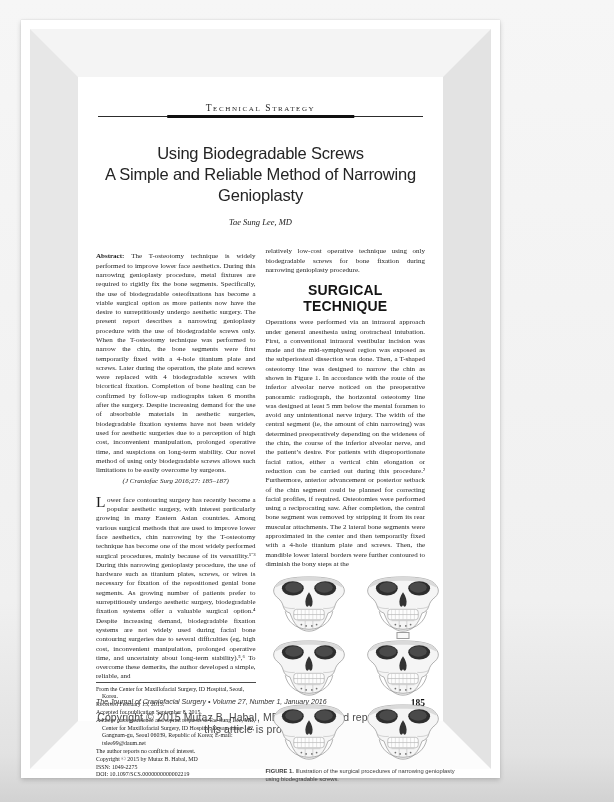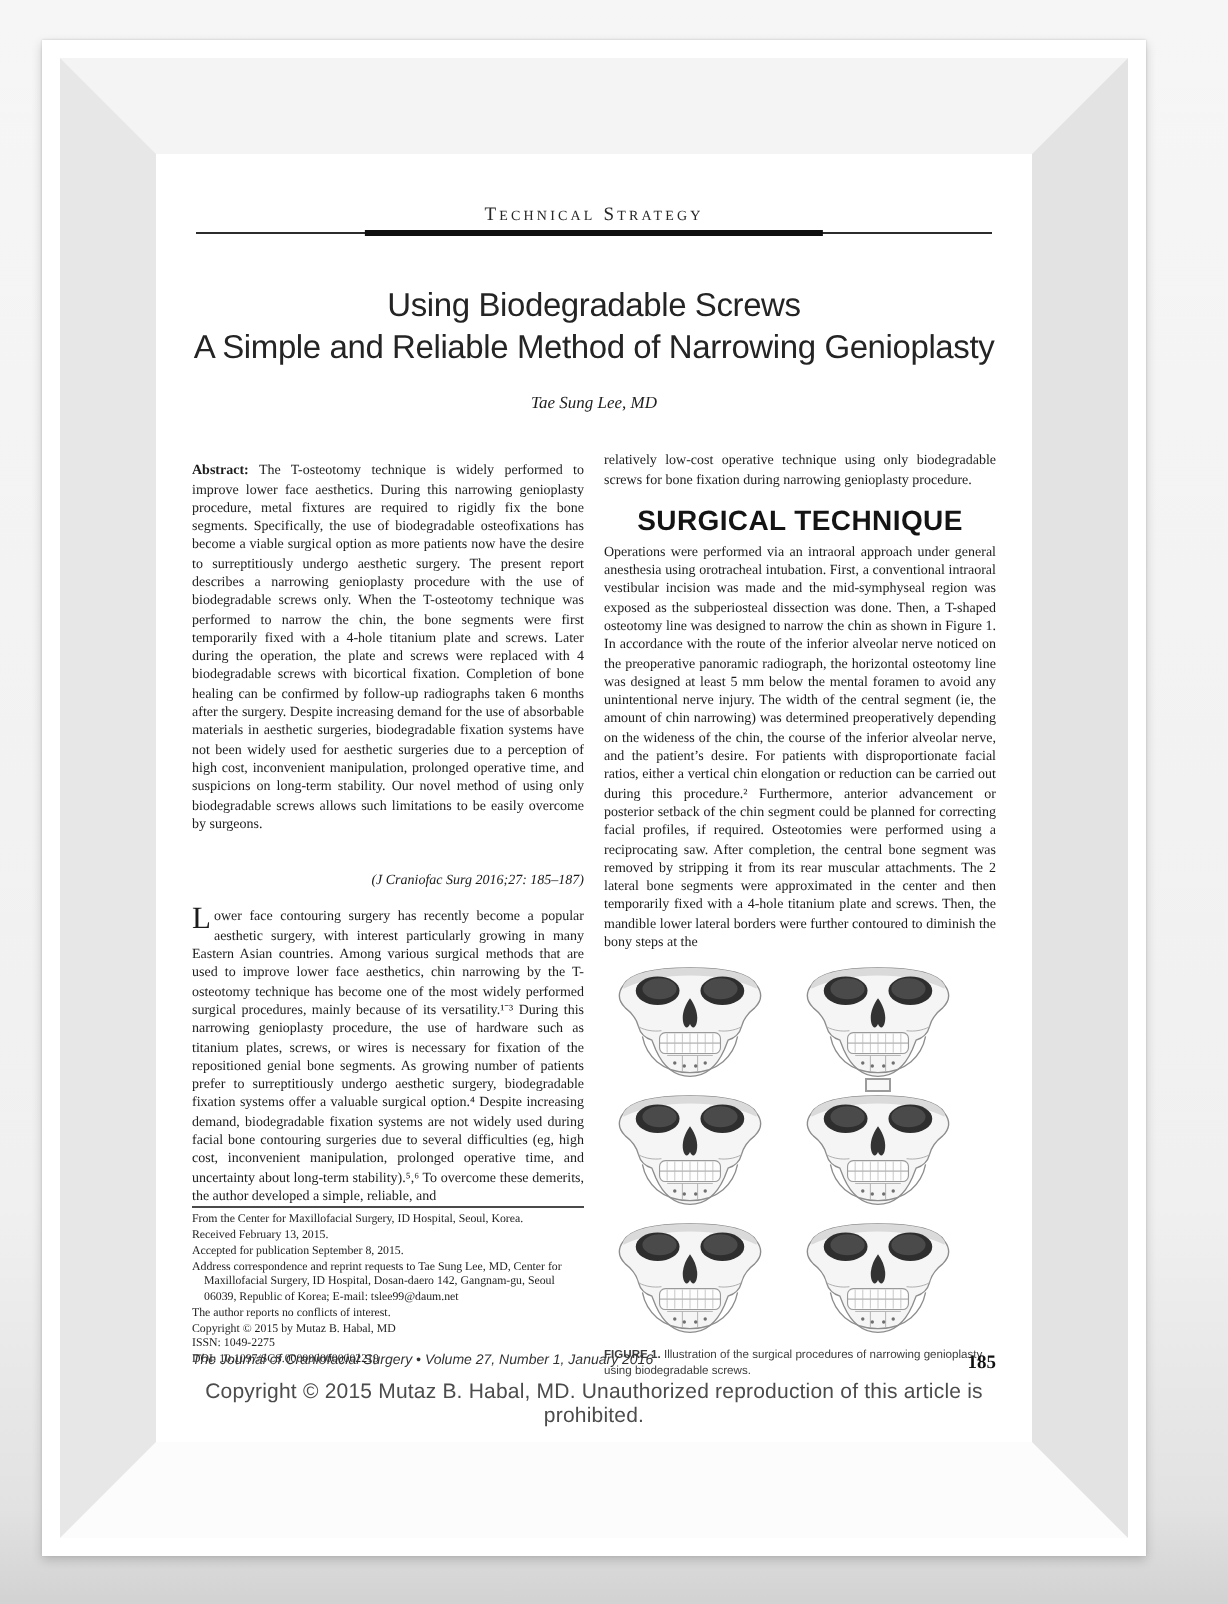--- a/index.html
+++ b/index.html
@@ -3,21 +3,21 @@
 <meta charset="utf-8">
 <style>
   * { margin:0; padding:0; box-sizing:border-box; }
   html,body { width:614px; height:802px; }
   body {
     position:relative; overflow:hidden;
     font-family:"Liberation Serif", serif;
     background:linear-gradient(180deg,#f6f6f6 0%,#f0f0f0 75%,#e2e2e2 94%,#d2d2d2 100%);
   }
   .frame {
-    position:absolute; left:21px; top:20px; width:552px; height:758px;
+    position:absolute; left:21px; top:20px; width:479px; height:758px;
     background:#ffffff;
     box-shadow:0 2px 5px rgba(0,0,0,0.18), 0 0 1px #c9c9c9;
   }
   .bevel {
     position:absolute; inset:9px;
     border-style:solid; border-width:48px;
     border-color:#f4f4f4 #e3e3e3 #fcfcfc #e7e7e7;
     background:#ffffff;
   }
   .paper {
@@ -36,21 +36,21 @@
     font-family:"Liberation Sans", sans-serif; font-size:16.5px; font-weight:500;
     letter-spacing:-0.2px; color:#242424; line-height:1.28;
   }
   .author { margin-top:11px; text-align:center; font-style:italic; font-size:8.5px; color:#222; }
   .columns { display:flex; gap:10px; margin-top:20px; height:444px; }
   .col { flex:1; min-width:0; display:flex; flex-direction:column; }
   .para { font-size:7px; line-height:1.33; text-align:justify; color:#1c1c1c; }
   .abstract-rule { height:1px; background:#3a3a3a; margin-bottom:5px; }
   .bold { font-weight:700; }
   .keywords { margin-top:7px; }
-  .citation { margin-top:19px; font-style:italic; text-align:right; }
+  .citation { margin-top:2px; font-style:italic; text-align:center; }
   .intro { margin-top:9px; }
   .dropcap { float:left; font-size:15.5px; line-height:12.5px; padding-right:1.5px; }
   .footnote-block { margin-top:auto; padding-bottom:2px; }
   .footnote-rule { height:1px; background:#4a4a4a; margin-bottom:3px; }
   .footnotes { font-size:5.9px; line-height:1.32; text-align:left; color:#222; }
   .footnotes .fn { padding-left:6px; text-indent:-6px; }
   .section-heading {
     margin:7px 0 4px 0; text-align:center; font-family:"Liberation Sans", sans-serif;
     font-weight:700; font-size:14px; letter-spacing:0.2px; color:#141414;
   }

